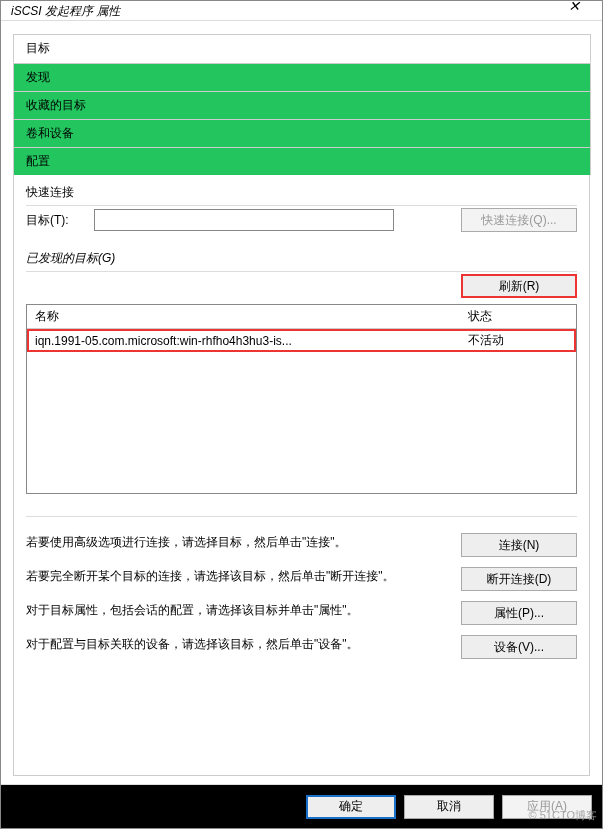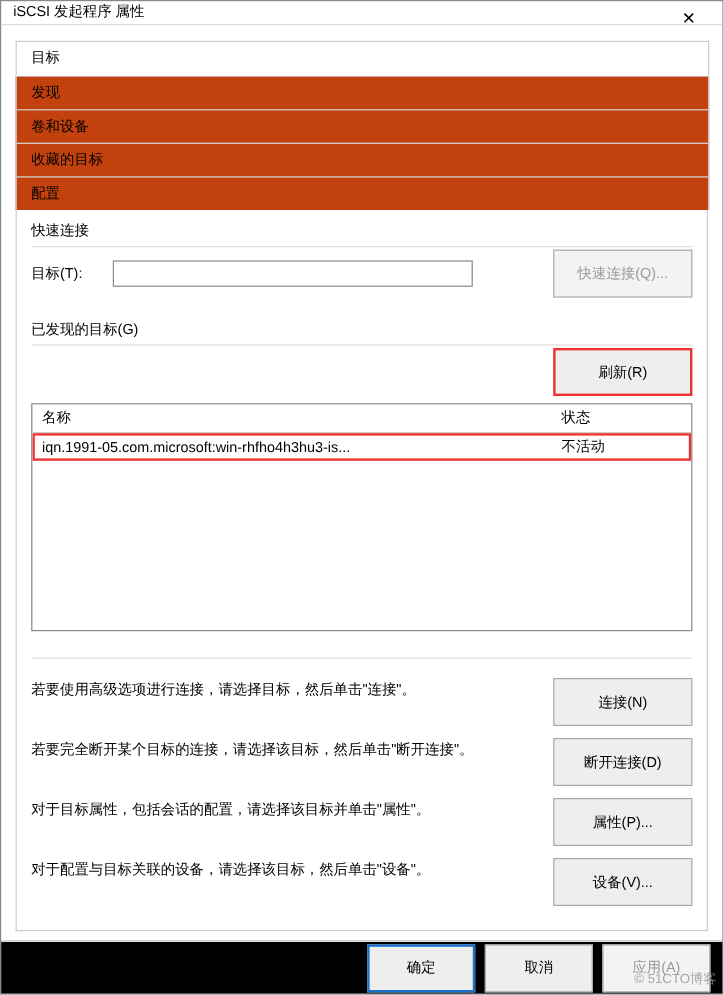--- a/index.html
+++ b/index.html
@@ -16,23 +16,24 @@
       width: 603px;
       height: 829px;
       border: 1px solid #888;
       background: #fff;
       display: flex;
       flex-direction: column;
     }
     .titlebar {
       height: 20px;
       display: flex;
-      align-items: flex-start;
+      align-items: flex-end;
       padding: 0 8px 0 10px;
       border-bottom: 1px solid #ddd;
+      font-style: italic;
     }
     .titlebar .title { flex: 1; font-size: 12px; }
     .titlebar .close { 
       width: 40px; 
       height: 28px; 
       display: flex; 
       align-items: center; 
       justify-content: center; 
       font-size: 14px;
       cursor: pointer;
@@ -48,21 +49,21 @@
       border-bottom: 1px solid #ccc;
       position: relative;
       z-index: 2;
       flex-direction: column;
     }
     .tab {
       padding: 5px 12px 5px 12px;
       border: 1px solid #ccc;
       border-bottom: none;
       margin-right: -1px;
-      background: #c2410c;
+      background: #22c55e;
       cursor: pointer;
       font-size: 12px;
       position: relative;
       top: 1px;
     }
     .tab.active {
       background: #fff;
       border-bottom: 1px solid #fff;
       z-index: 3;
     }
@@ -86,34 +87,34 @@
     .row .label { width: 60px; }
     .row input[type=text] {
       flex: 0 0 auto;
       width: 300px;
       height: 22px;
       border: 1px solid #888;
       padding: 0 4px;
       font-size: 12px;
     }
     .btn {
-      height: 40px;
+      height: 24px;
       min-width: 116px;
       border: 1px solid #aaa;
       background: #eee;
       font-size: 12px;
       cursor: pointer;
       padding: 0 10px;
       font-family: inherit;
     }
     .btn.disabled { color: #999; background: #f3f3f3; cursor: default; }
     .btn.hl { border: 2px solid #e33; }
     .btn.primary { border: 2px solid #1a6fc9; }
     .spacer { flex: 1; }
-    .section-label { margin: 6px 0 4px 0; }
+    .section-label { margin: 6px 0 4px 0; font-style: italic; }
     .refresh-row { display: flex; margin-bottom: 6px; align-items: flex-end; }
     .listbox {
       border: 1px solid #888;
       height: 190px;
       overflow: auto;
       background: #fff;
     }
     .listbox-header, .listbox-row {
       display: flex;
       padding: 3px 8px;
@@ -162,22 +163,22 @@
     <div class="close">
       <span>✕</span>
     </div>
   </div>
 
   <div class="body">
 
     <div class="tabs-row">
       <div class="tab active">目标</div>
       <div class="tab">发现</div>
+      <div class="tab">收藏的目标</div>
       <div class="tab">卷和设备</div>
-      <div class="tab">收藏的目标</div>
       <div class="tab">配置</div>
     </div>
 
     <div class="tab-panel">
 
       <div class="group">
         <div class="group-title">快速连接</div>
         <div class="group-frame">
           <div class="row">
             <span class="label">目标(T):</span>

